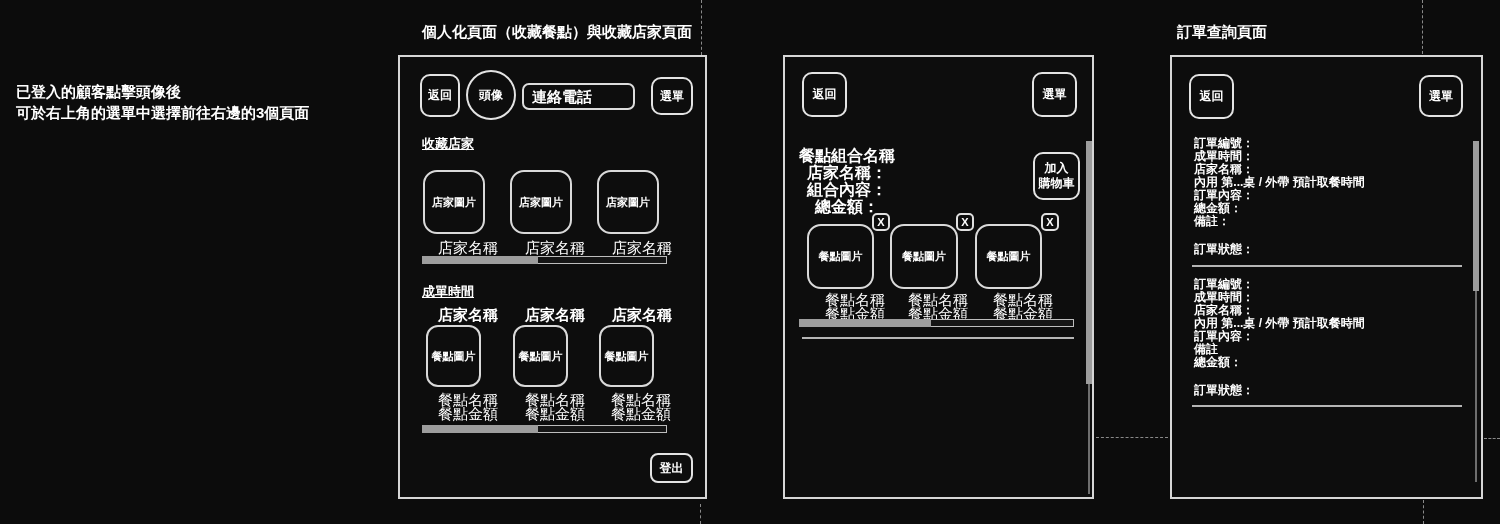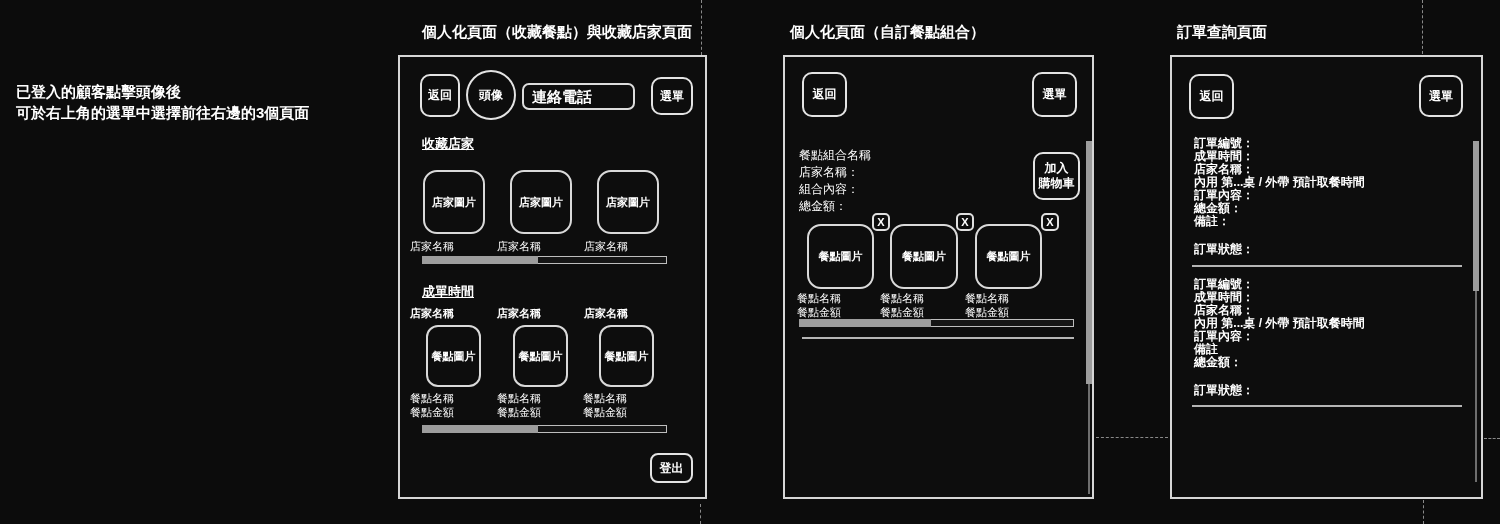--- a/index.html
+++ b/index.html
@@ -23,34 +23,34 @@
     position:absolute; border:2px solid #dcdcdc; border-radius:7px;
     background:transparent; color:#fff; font-size:15px; font-weight:bold;
     padding:0 8px; font-family:inherit; outline:none;
   }
   .inputbox::placeholder { color:#ffffff; opacity:1; }
   .card {
     position:absolute; border:2px solid #d9d9d9; border-radius:14px;
     display:flex; align-items:center; justify-content:center;
     font-size:11px; font-weight:bold; text-align:left;
   }
-  .lbl { position:absolute; font-size:11px; text-align:left; white-space:nowrap; }
+  .lbl { position:absolute; font-size:15px; text-align:right; white-space:nowrap; }
   .lbl.b { font-weight:bold; }
   .sechead { position:absolute; font-size:13px; font-weight:bold; white-space:nowrap;text-decoration:underline; }
   .hsb { position:absolute; height:8px; border:1px solid #bdbdbd; background:#151515; }
   .hsb .thumb { position:absolute; left:-1px; top:-1px; height:8px; background:#9d9d9d; }
   .vthumb { position:absolute; width:6px; background:#9d9d9d; }
   .vtrack { position:absolute; width:2px; background:#6e6e6e; }
   .divider { position:absolute; height:2px; background:#b5b5b5; }
   .xbtn {
     position:absolute; width:18px; height:18px; border:2px solid #e0e0e0; border-radius:5px;
     display:flex; align-items:center; justify-content:center; font-size:11px; font-weight:bold;
     background:#0d0d0d; z-index:2;
   }
-  .tlines { position:absolute; font-size:12px; font-weight:normal; line-height:17px; white-space:nowrap; }
+  .tlines { position:absolute; font-size:16px; font-weight:bold; line-height:17px; white-space:nowrap;text-align:center; }
   .olines { position:absolute; font-size:12px; font-weight:bold; line-height:13px; white-space:nowrap; }
   .ostatus { position:absolute; font-size:12px; font-weight:bold; white-space:nowrap; }
   .dash-v { position:absolute; width:0; border-left:1px dashed #8a8a8a; }
   .dash-h { position:absolute; height:0; border-top:1px dashed #8a8a8a; }
 </style>
 </head>
 <body>
 
 <div class="canvas">
 
@@ -106,21 +106,20 @@
     <div class="lbl" style="left:97px;top:348px;width:88px;">餐點金額</div>
     <div class="lbl" style="left:183px;top:348px;width:88px;">餐點金額</div>
 
     <div class="hsb" style="left:22px;top:368px;width:245px;">
       <div class="thumb" style="width:116px;"></div>
     </div>
 
     <div class="btn" style="left:250px;top:396px;width:43px;height:30px;border-radius:8px;">登出</div>
   </div>
 
-  <div class="ptitle" style="left:790px;top:23px;">個人化頁面（自訂餐點組合）</div>
   <div class="panel" style="left:783px;top:55px;width:311px;height:444px;">
 
     <div class="btn" style="left:17px;top:15px;width:45px;height:45px;">返回</div>
     <div class="btn" style="left:247px;top:15px;width:45px;height:45px;">選單</div>
 
     <div class="tlines" style="left:14px;top:90px;">
       <div>餐點組合名稱</div>
       <div>店家名稱：</div>
       <div>組合內容：</div>
       <div>總金額：</div>

